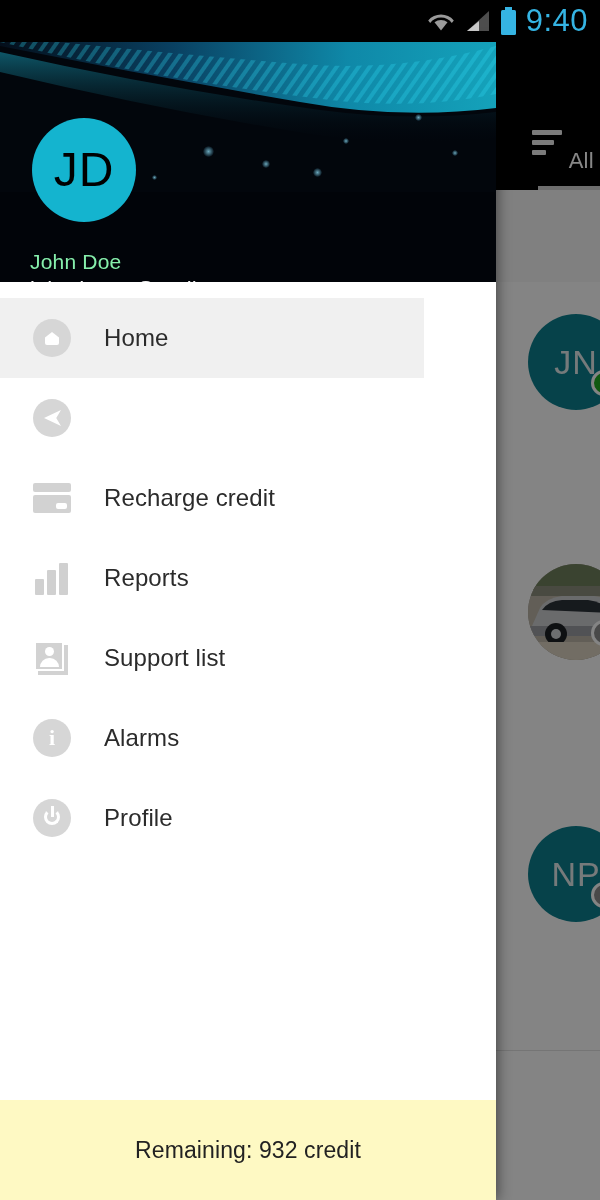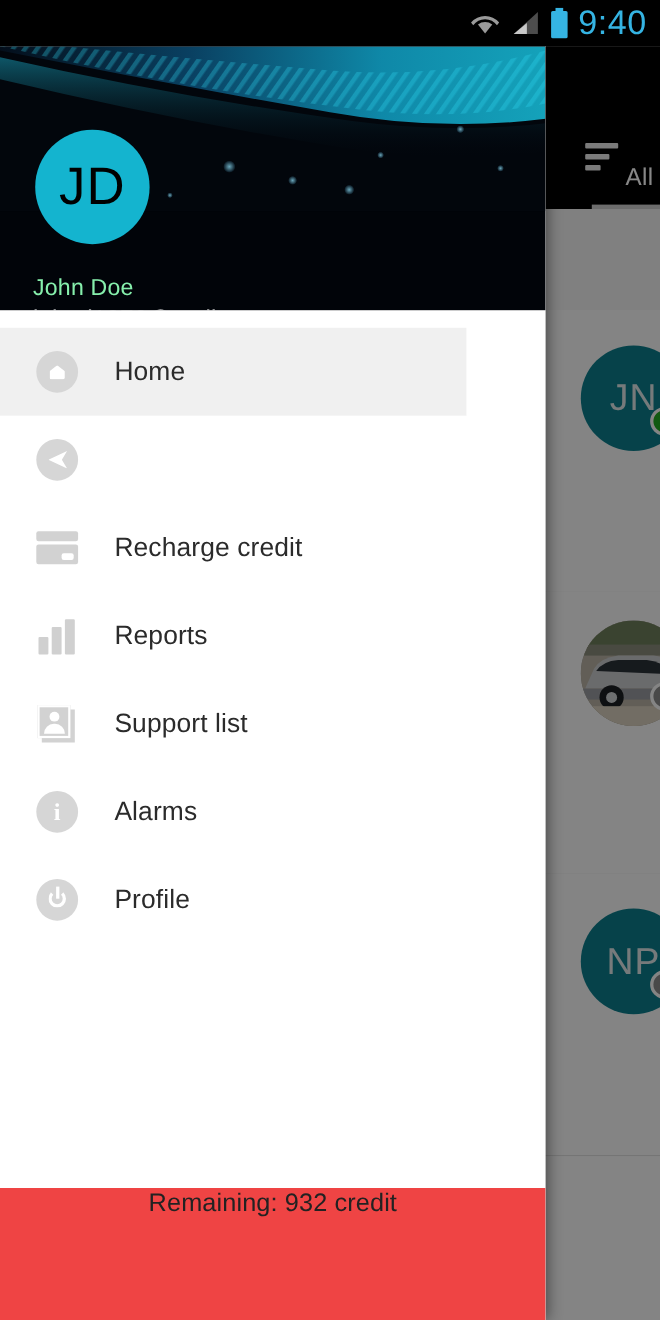--- a/index.html
+++ b/index.html
@@ -358,24 +358,24 @@
   .ico-contact .torso {
     position: absolute; left: 6px; top: 17px;
     width: 19px; height: 9px;
     border-radius: 9px 9px 0 0;
     background: #ffffff;
   }
 
   #drawer-footer {
     position: absolute;
     left: 0; bottom: 0;
-    width: 496px; height: 120px;
-    background: #ef4444;
+    width: 496px; height: 100px;
+    background: #fef9c3;
     display: flex;
-    align-items: flex-start;
+    align-items: center;
     justify-content: center;
   }
   #footer-text {
     font-size: 23px;
     color: #222222;
     letter-spacing: .1px;
   }
 </style>
 </head>
 <body>

